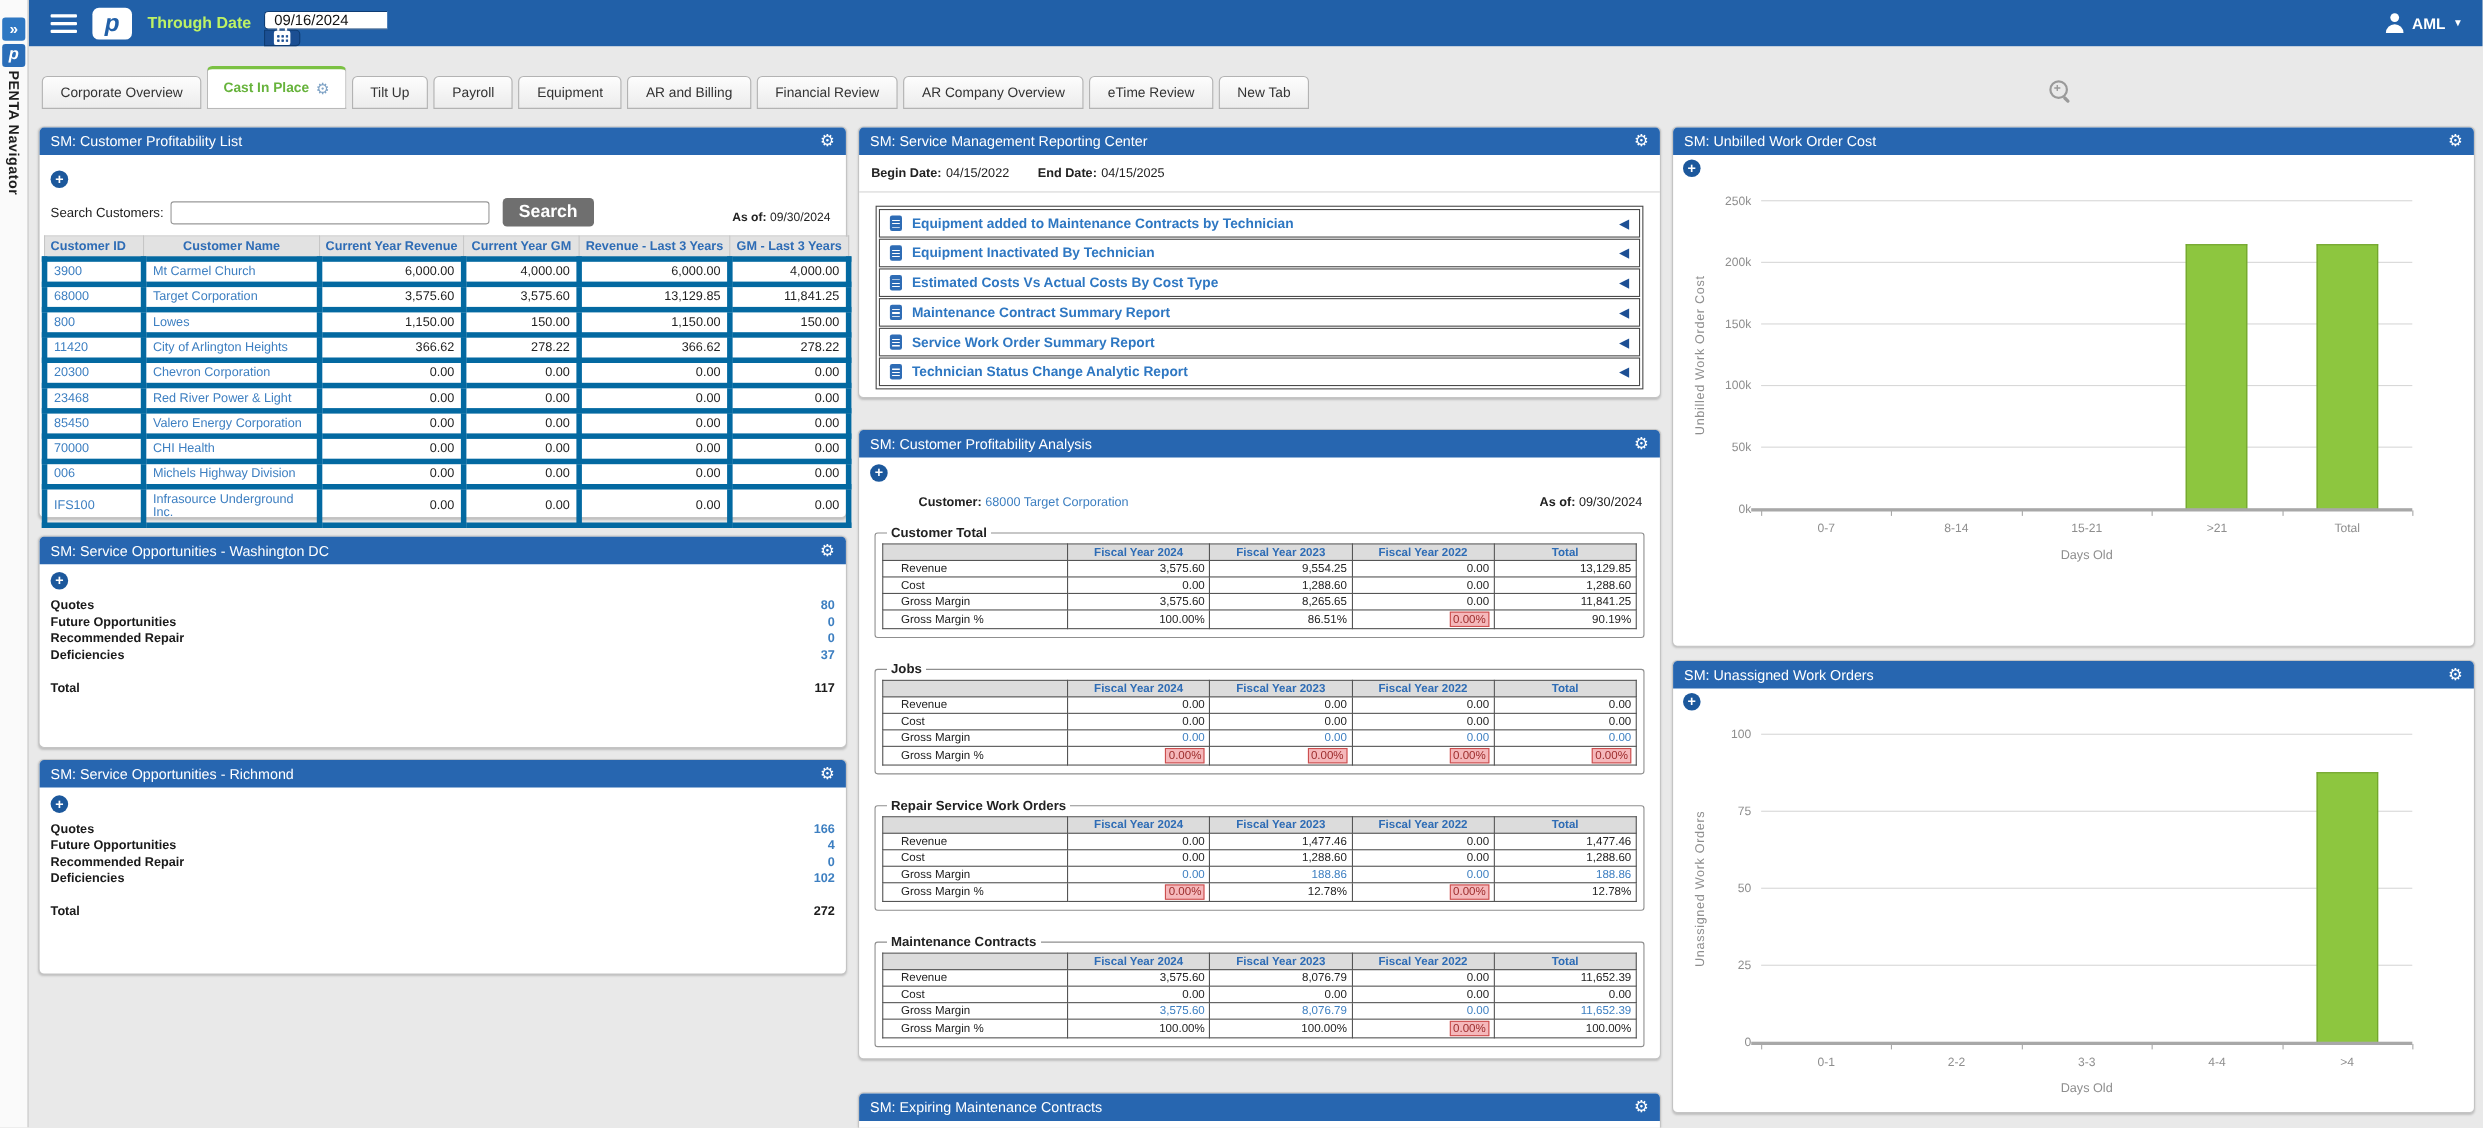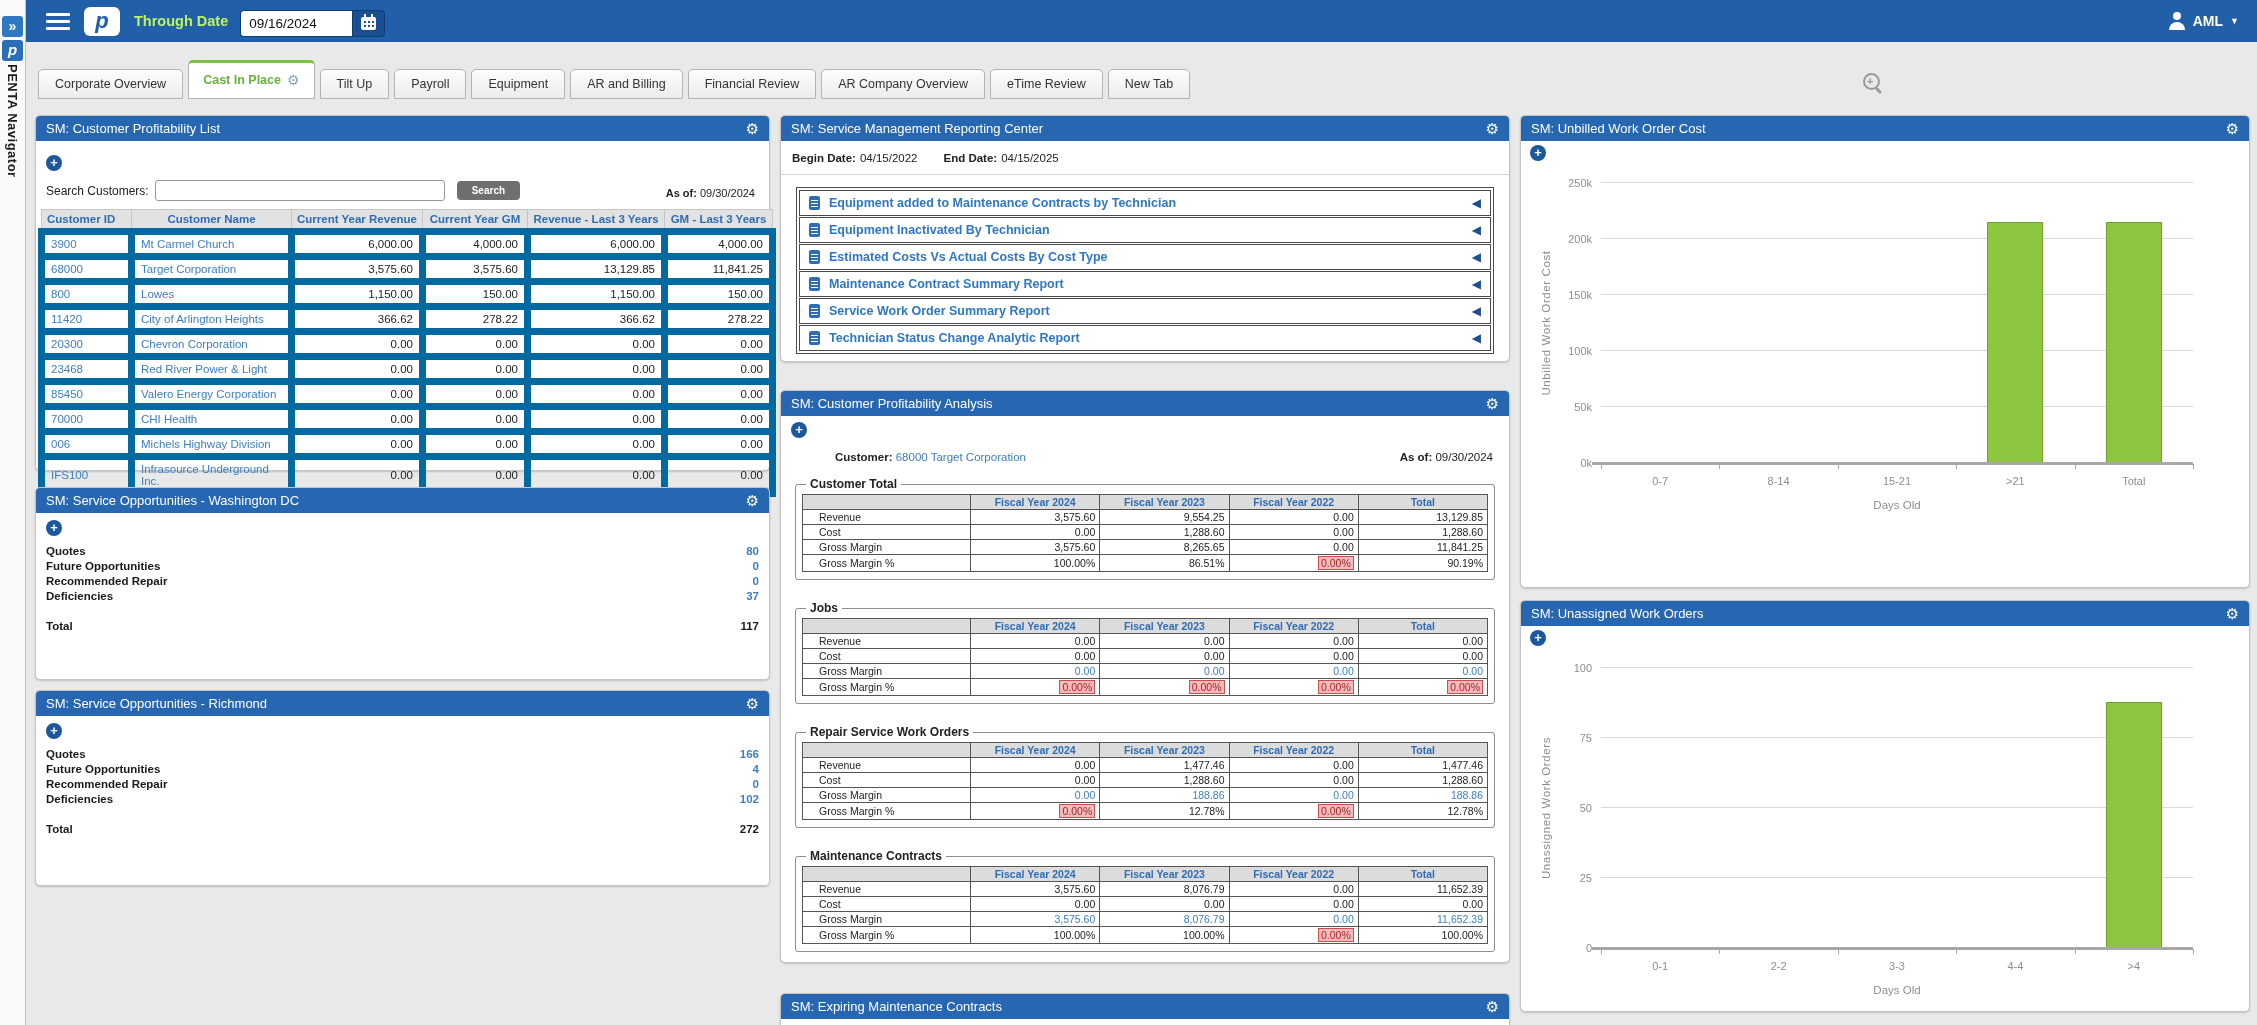--- a/index.html
+++ b/index.html
@@ -11,21 +11,21 @@
   .chev { position:absolute; top:16px; left:2px; width:21px; height:21px; background:#2e77c2; color:#fff; border-radius:3px; font-size:14px; font-weight:bold; text-align:center; line-height:20px; cursor:pointer; }
   .slogo { position:absolute; top:40px; left:2px; width:21px; height:21px; background:#2a6db8; color:#fff; border-radius:3px; font-size:15px; font-weight:bold; font-style:italic; text-align:center; line-height:20px; }
   .stext { position:absolute; top:64px; left:5px; writing-mode:vertical-rl; font-weight:bold; font-size:13px; color:#1c1c1c; letter-spacing:.5px; }
 
   
   .topbar { position:absolute; left:26px; right:0; top:0; height:42px; background:#2160a8; display:flex; align-items:center; }
   .hamb { margin-left:20px; width:24px; cursor:pointer; }
   .hamb i { display:block; height:3px; background:#fff; margin:4px 0; border-radius:1px; }
   .logo { margin-left:14px; width:36px; height:29px; background:#fff; border-radius:6px; color:#2160a8; font-weight:bold; font-style:italic; font-size:22px; text-align:center; line-height:27px; }
   .tdlabel { margin-left:14px; color:#bef264; font-weight:bold; font-size:14.5px; }
-  .dategroup { margin-left:12px; display:flex; height:23px; }
+  .dategroup { margin-left:12px; display:flex; height:23px;flex-direction:column; }
   .dateinput { width:112px; height:27px; border:1px solid #0e3c73; border-right:none; border-radius:4px 0 0 4px; padding:0 8px; font-size:13.5px; font-family:"Liberation Sans",sans-serif; color:#111; }
   .calbtn { width:33px; height:27px; background:#1b4f93; border:1px solid #0e3c73; border-radius:0 4px 4px 0; display:flex; align-items:center; justify-content:center; cursor:pointer; }
   .calico { width:15px; height:13px; background:#fff; border-radius:2px; position:relative; display:inline-block; }
   .calico::before { content:""; position:absolute; left:2px; right:2px; top:3px; bottom:2px; background-image:radial-gradient(#1b4f93 1px, transparent 1.4px); background-size:4px 4px; }
   .calico::after { content:""; position:absolute; top:-3px; left:3px; width:2px; height:3px; background:#fff; box-shadow:7px 0 #fff; }
   .spacer { flex:1; }
   .usermenu { display:flex; align-items:center; margin-right:18px; cursor:pointer; gap:7px; }
   .person { width:18px; height:18px; position:relative; display:inline-block; }
   .person::before { content:""; position:absolute; left:5px; top:0; width:8px; height:8px; background:#fff; border-radius:50%; }
   .person::after { content:""; position:absolute; left:1px; bottom:0; width:16px; height:8px; background:#fff; border-radius:8px 8px 0 0; }
@@ -48,31 +48,31 @@
   .gear { font-size:15px; cursor:pointer; line-height:1; }
   .plus { width:16px; height:16px; border-radius:50%; background:#1c589c; color:#fff; text-align:center; line-height:15px; font-size:13px; font-weight:bold; cursor:pointer; }
 
   
   #p-list { left:35px; top:115px; width:735px; height:356px; }
   #p-list .panel-b { padding:8px 2px 0 2px; }
   #p-list .plus { margin:6px 0 0 8px; }
   .searchrow { display:flex; align-items:center; margin:9px 8px 8px; position:relative; }
   .slabel { font-size:12px; color:#222; margin-right:6px; }
   .searchinput { width:290px; height:21px; border:1px solid #999; border-radius:3px; padding:0 6px; font-family:"Liberation Sans",sans-serif; }
-  .searchbtn { margin-left:12px; background:#6f6f6f; color:#fff; border:none; border-radius:4px; padding:4px 15px; font-size:10px; font-weight:bold; cursor:pointer; font-family:"Liberation Sans",sans-serif; }
+  .searchbtn { margin-left:12px; background:#6f6f6f; color:#fff; border:none; border-radius:4px; padding:4px 15px; font-size:16px; font-weight:bold; cursor:pointer; font-family:"Liberation Sans",sans-serif; }
   .asof { position:absolute; right:4px; bottom:2px; font-size:11px; color:#222; }
   table.clist { border-collapse:collapse; width:731px; font-size:11.5px; margin:2px auto 0; table-layout:fixed; }
   .clist th { background:#e2e2e2; color:#2e6cb5; font-weight:bold; border:1px solid #c6c6c6; padding:3px 5px; cursor:pointer; }
   .clist th:nth-child(1){width:90px; text-align:left;}
   .clist th:nth-child(2){width:160px;}
   .clist th:nth-child(3){width:131px;}
   .clist th:nth-child(4){width:105px;}
   .clist th:nth-child(5){width:137px;}
   .clist th:nth-child(6){width:108px;}
-  .clist td { border:7px solid #0369a1; padding:3px 6px; color:#222; }
+  .clist td { border:5px solid #0369a1; padding:3px 6px; color:#222; }
   .clist td.num { text-align:right; }
   .cl-link { color:#3d7fc1; cursor:pointer; }
 
   
   #p-dc   { left:35px; top:487px; width:735px; height:193px; }
   #p-rich { left:35px; top:690px; width:735px; height:196px; }
   .opps-b { padding:7px 10px; }
   .opps-b .plus { margin-bottom:8px; }
   .opps-row { display:flex; justify-content:space-between; font-size:11.5px; font-weight:bold; line-height:15px; }
   .opps-row .ol { color:#1a1a1a; }

